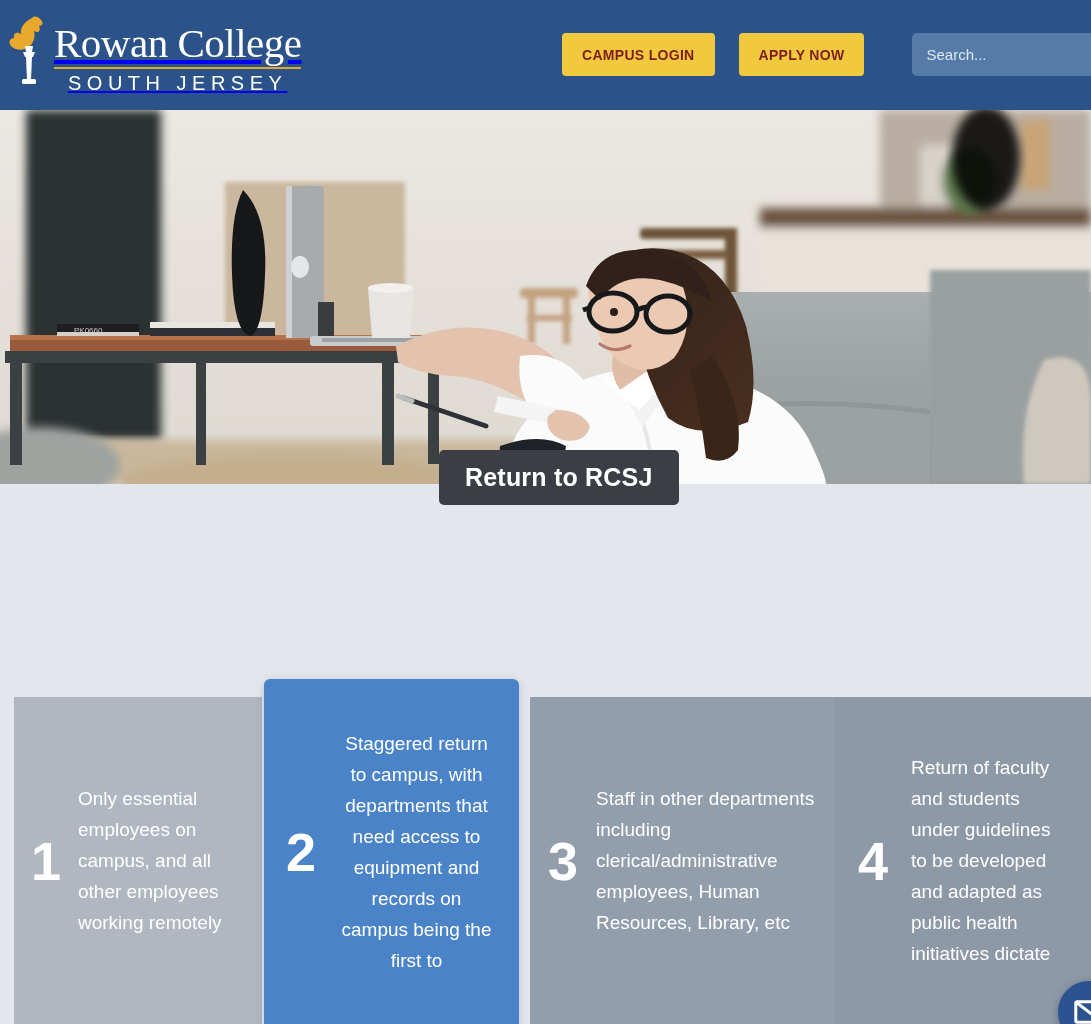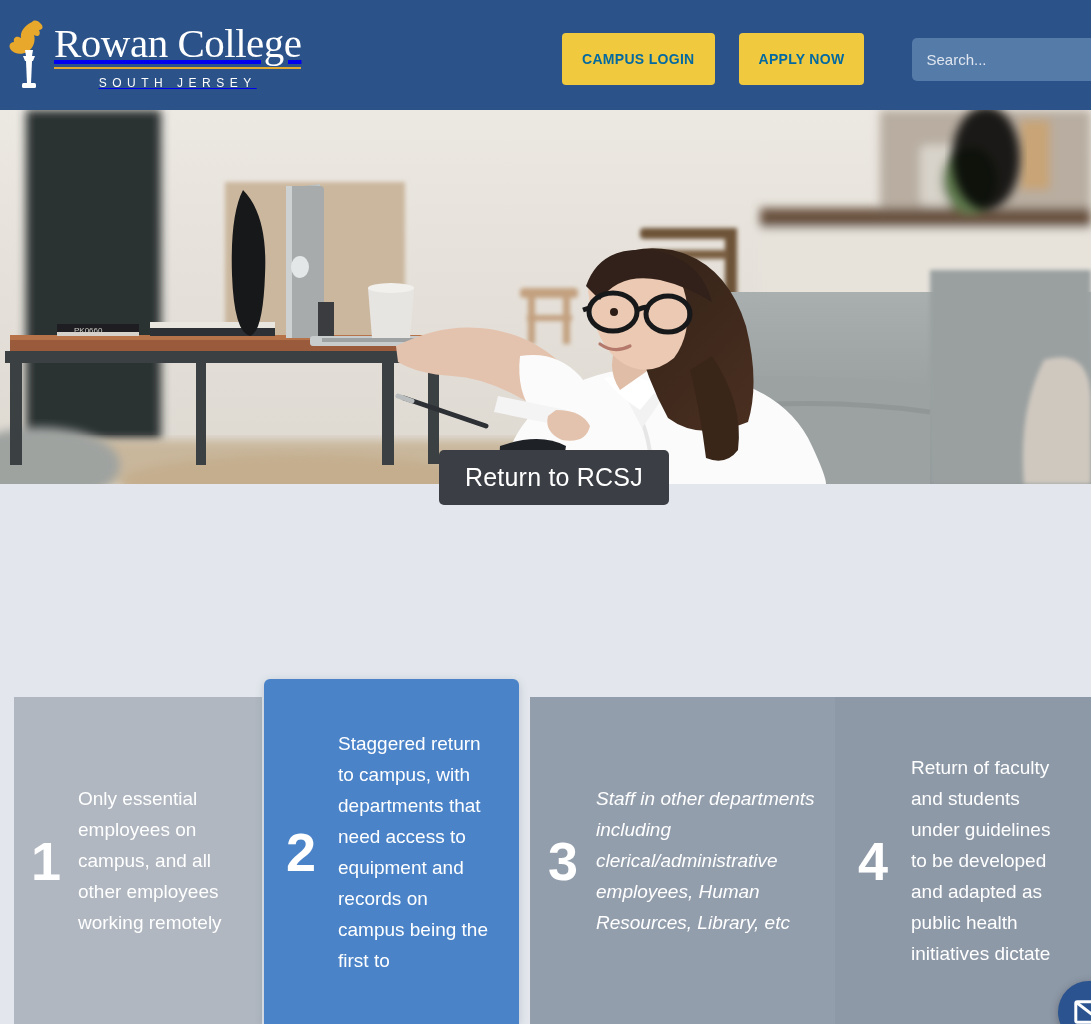--- a/index.html
+++ b/index.html
@@ -23,21 +23,20 @@
     width: 1091px;
     height: 110px;
     background: #2b5289;
     display: flex;
     align-items: center;
     overflow: hidden;
   }
 
   .brand {
     display: flex;
-    align-items: center;
     margin-left: 6px;
     height: 80px;
   }
 
   .torch {
     width: 46px;
     height: 72px;
     position: relative;
     flex: 0 0 auto;
     margin-right: 2px;
@@ -59,48 +58,48 @@
     white-space: nowrap;
   }
   .brand-rule {
     height: 2px;
     background: #e0a82e;
     margin: 2px 0 3px 0;
     width: 100%;
   }
   .brand-bottom {
     font-family: "Liberation Sans", sans-serif;
-    font-size: 12px;
+    font-size: 20px;
     line-height: 22px;
     letter-spacing: 5.5px;
     color: #ffffff;
     font-weight: 400;
     text-align: center;
     white-space: nowrap;
   }
 
   .header-actions {
     position: absolute;
     left: 562px;
     top: 33px;
     display: flex;
     align-items: center;
     gap: 0;
   }
 
   .btn-pill {
     background: #f0c93f;
-    color: #0369a1;
+    color: #7f1d1d;
     border: none;
     font-family: "Liberation Sans", sans-serif;
     font-size: 14px;
     font-weight: bold;
     letter-spacing: 0.3px;
     border-radius: 4px;
-    height: 52px;
+    height: 43px;
     padding: 0 20px;
     cursor: pointer;
     white-space: nowrap;
   }
   .btn-campus-login { margin-right: 24px; }
   .btn-apply-now { margin-right: 48px; }
 
   .search-box {
     background: #557ba9;
     border: none;
@@ -131,21 +130,21 @@
     height: 100%;
   }
 
   .hero-banner {
     position: absolute;
     left: 439px;
     top: 450px;
     background: #3b3f45;
     color: #ffffff;
     font-size: 25px;
-    font-weight: normal;
+    font-weight: bold;
     padding: 13px 26px;
     border-radius: 5px;
     z-index: 5;
     white-space: nowrap;
     letter-spacing: 0.2px;
   }
 
   
   .stages-section {
     position: relative;
@@ -195,25 +194,25 @@
     flex: 1 1 auto;
   }
 
   
   #card-1 { left: 14px;  width: 248px; }
   #card-1 .card-num  { width: 64px; }
   #card-1 .card-text { padding-right: 8px; }
 
   #card-2 { left: 264px; width: 255px; }
   #card-2 .card-num  { width: 74px; }
-  #card-2 .card-text { padding-right: 24px; }
+  #card-2 .card-text { padding-right: 24px; text-align: center; }
 
   #card-3 { left: 530px; width: 305px; }
   #card-3 .card-num  { width: 66px; }
-  #card-3 .card-text { padding-right: 16px; font-style: italic; }
+  #card-3 .card-text { padding-right: 16px; }
 
   #card-4 { left: 835px; width: 256px; }
   #card-4 .card-num  { width: 76px; }
   #card-4 .card-text { padding-right: 20px; }
 
   
   .chat-fab {
     position: absolute;
     left: 1058px;
     top: 981px;

